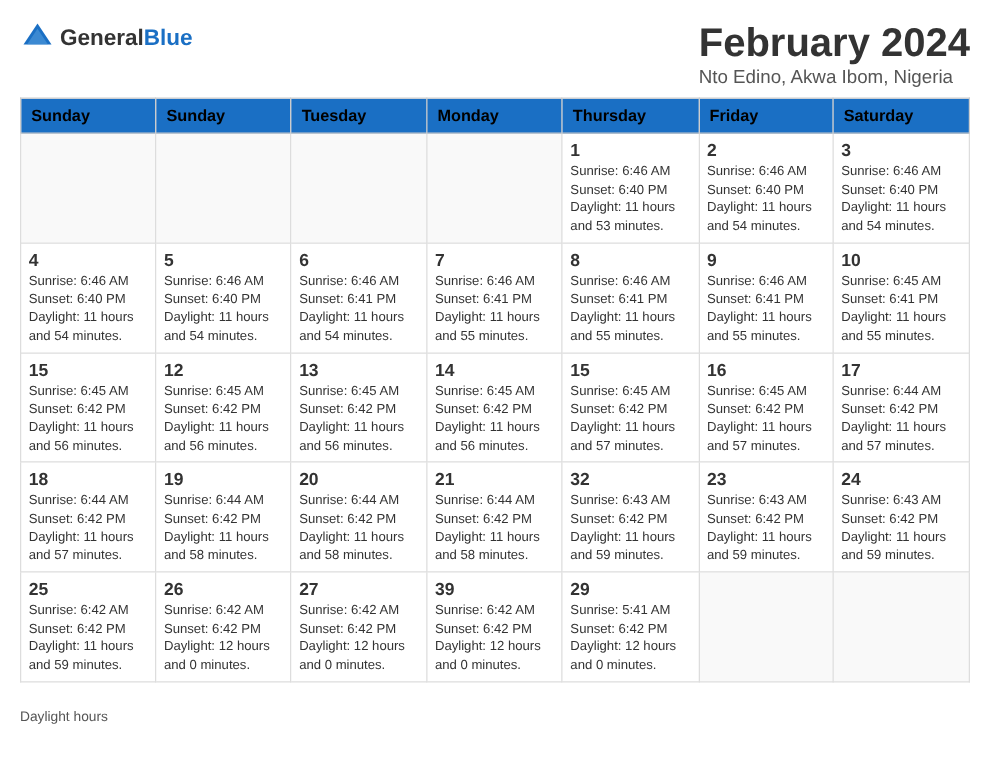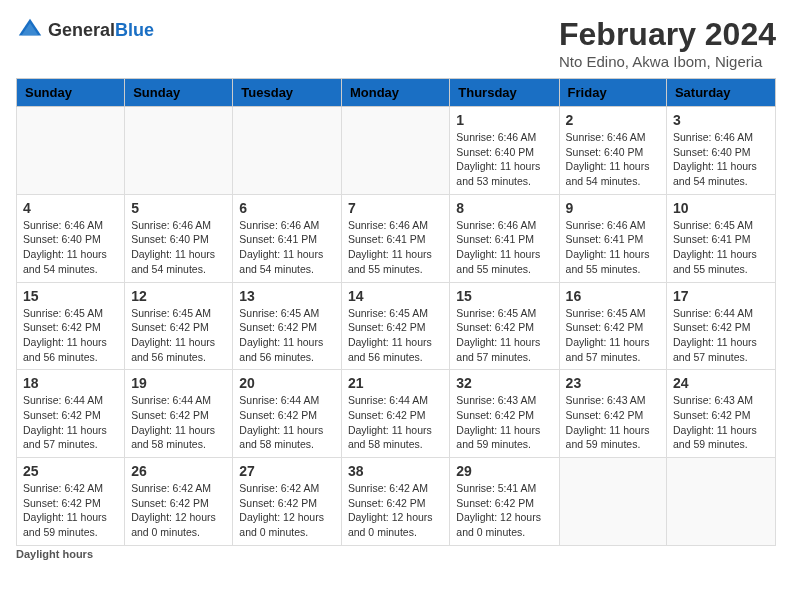--- a/index.html
+++ b/index.html
@@ -52,26 +52,25 @@
     .day-num {
       font-size: 14px;
       font-weight: bold;
       color: #333;
       display: block;
       margin-bottom: 2px;
     }
     .day-info { font-size: 10.5px; color: #333; line-height: 1.4; }
     .empty { background: #f9f9f9; }
     .footer {
-      margin-top: 2px;
+      margin-top: 22px;
       font-size: 11px;
       color: #555;
       display: flex;
       gap: 20px;
-      font-weight: bold;
     }
     .footer-item { display: flex; align-items: center; gap: 4px; }
   </style>
 </head>
 <body>
 
 <div class="header">
   <div class="logo">
     <svg class="logo-icon" viewBox="0 0 40 40">
       <polygon points="20,4 36,28 4,28" fill="#1a6fc4"></polygon>
@@ -269,21 +268,21 @@
 Sunset: 6:42 PM
 Daylight: 12 hours and 0 minutes.</div>
         </td>
         <td>
           <span class="day-num">27</span>
           <div class="day-info" style="white-space: pre-line;">Sunrise: 6:42 AM
 Sunset: 6:42 PM
 Daylight: 12 hours and 0 minutes.</div>
         </td>
         <td>
-          <span class="day-num">38</span>
+          <span class="day-num">39</span>
           <div class="day-info" style="white-space: pre-line;">Sunrise: 6:42 AM
 Sunset: 6:42 PM
 Daylight: 12 hours and 0 minutes.</div>
         </td>
         <td>
           <span class="day-num">29</span>
           <div class="day-info" style="white-space: pre-line;">Sunrise: 5:41 AM
 Sunset: 6:42 PM
 Daylight: 12 hours and 0 minutes.</div>
         </td>

